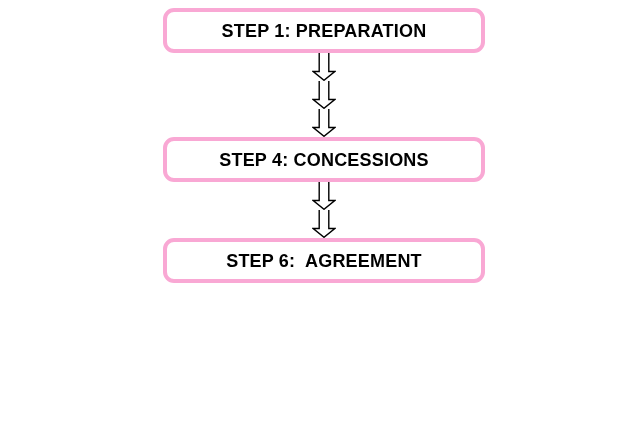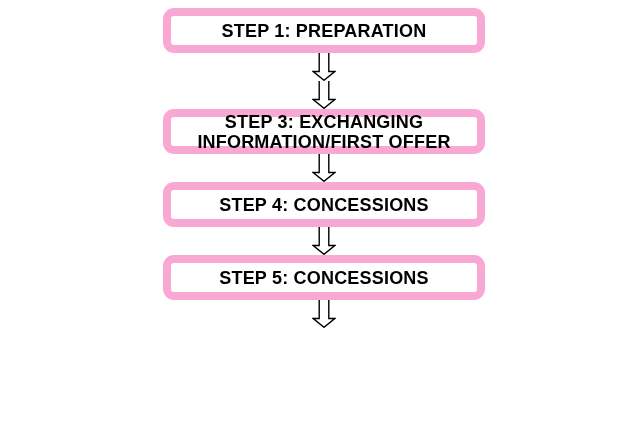--- a/index.html
+++ b/index.html
@@ -21,21 +21,21 @@
     top: 8px;
     width: 322px;
     display: flex;
     flex-direction: column;
     align-items: stretch;
   }
   .step-box {
     box-sizing: border-box;
     height: 45px;
     background: #ffffff;
-    border: 8px solid #f9a8d4;
+    border: 4px solid #f9a8d4;
     border-radius: 11px;
     display: flex;
     align-items: center;
     justify-content: center;
     padding: 0 2px;
   }
   .step-label {
     font-size: 18px;
     line-height: 20px;
     font-weight: bold;
@@ -70,46 +70,42 @@
       </svg>
     </div>
 
 
     <div class="arrow-wrap">
       <svg width="24" height="28" viewBox="0 0 24 28">
         <path d="M7.2 0 L7.2 18.5 L1.2 18.5 L12 27.3 L22.8 18.5 L16.8 18.5 L16.8 0" fill="#ffffff" stroke="#000000" stroke-width="1.4"></path>
       </svg>
     </div>
 
-    <div class="step-box">
-      <span class="step-label">STEP 3: EXCHANGING
-INFORMATION/FIRST OFFER</span>
-    </div>
 
     <div class="arrow-wrap">
       <svg width="24" height="28" viewBox="0 0 24 28">
         <path d="M7.2 0 L7.2 18.5 L1.2 18.5 L12 27.3 L22.8 18.5 L16.8 18.5 L16.8 0" fill="#ffffff" stroke="#000000" stroke-width="1.4"></path>
       </svg>
     </div>
 
     <div class="step-box">
       <span class="step-label">STEP 4: CONCESSIONS</span>
     </div>
 
     <div class="arrow-wrap">
       <svg width="24" height="28" viewBox="0 0 24 28">
         <path d="M7.2 0 L7.2 18.5 L1.2 18.5 L12 27.3 L22.8 18.5 L16.8 18.5 L16.8 0" fill="#ffffff" stroke="#000000" stroke-width="1.4"></path>
       </svg>
     </div>
 
-    <div class="step-box">
-      <span class="step-label">STEP 5: CONCESSIONS</span>
-    </div>
 
     <div class="arrow-wrap">
       <svg width="24" height="28" viewBox="0 0 24 28">
         <path d="M7.2 0 L7.2 18.5 L1.2 18.5 L12 27.3 L22.8 18.5 L16.8 18.5 L16.8 0" fill="#ffffff" stroke="#000000" stroke-width="1.4"></path>
       </svg>
     </div>
 
+    <div class="step-box">
+      <span class="step-label">STEP 6:  AGREEMENT</span>
+    </div>
 
   </div>
 </div>
 
 </body></html>

